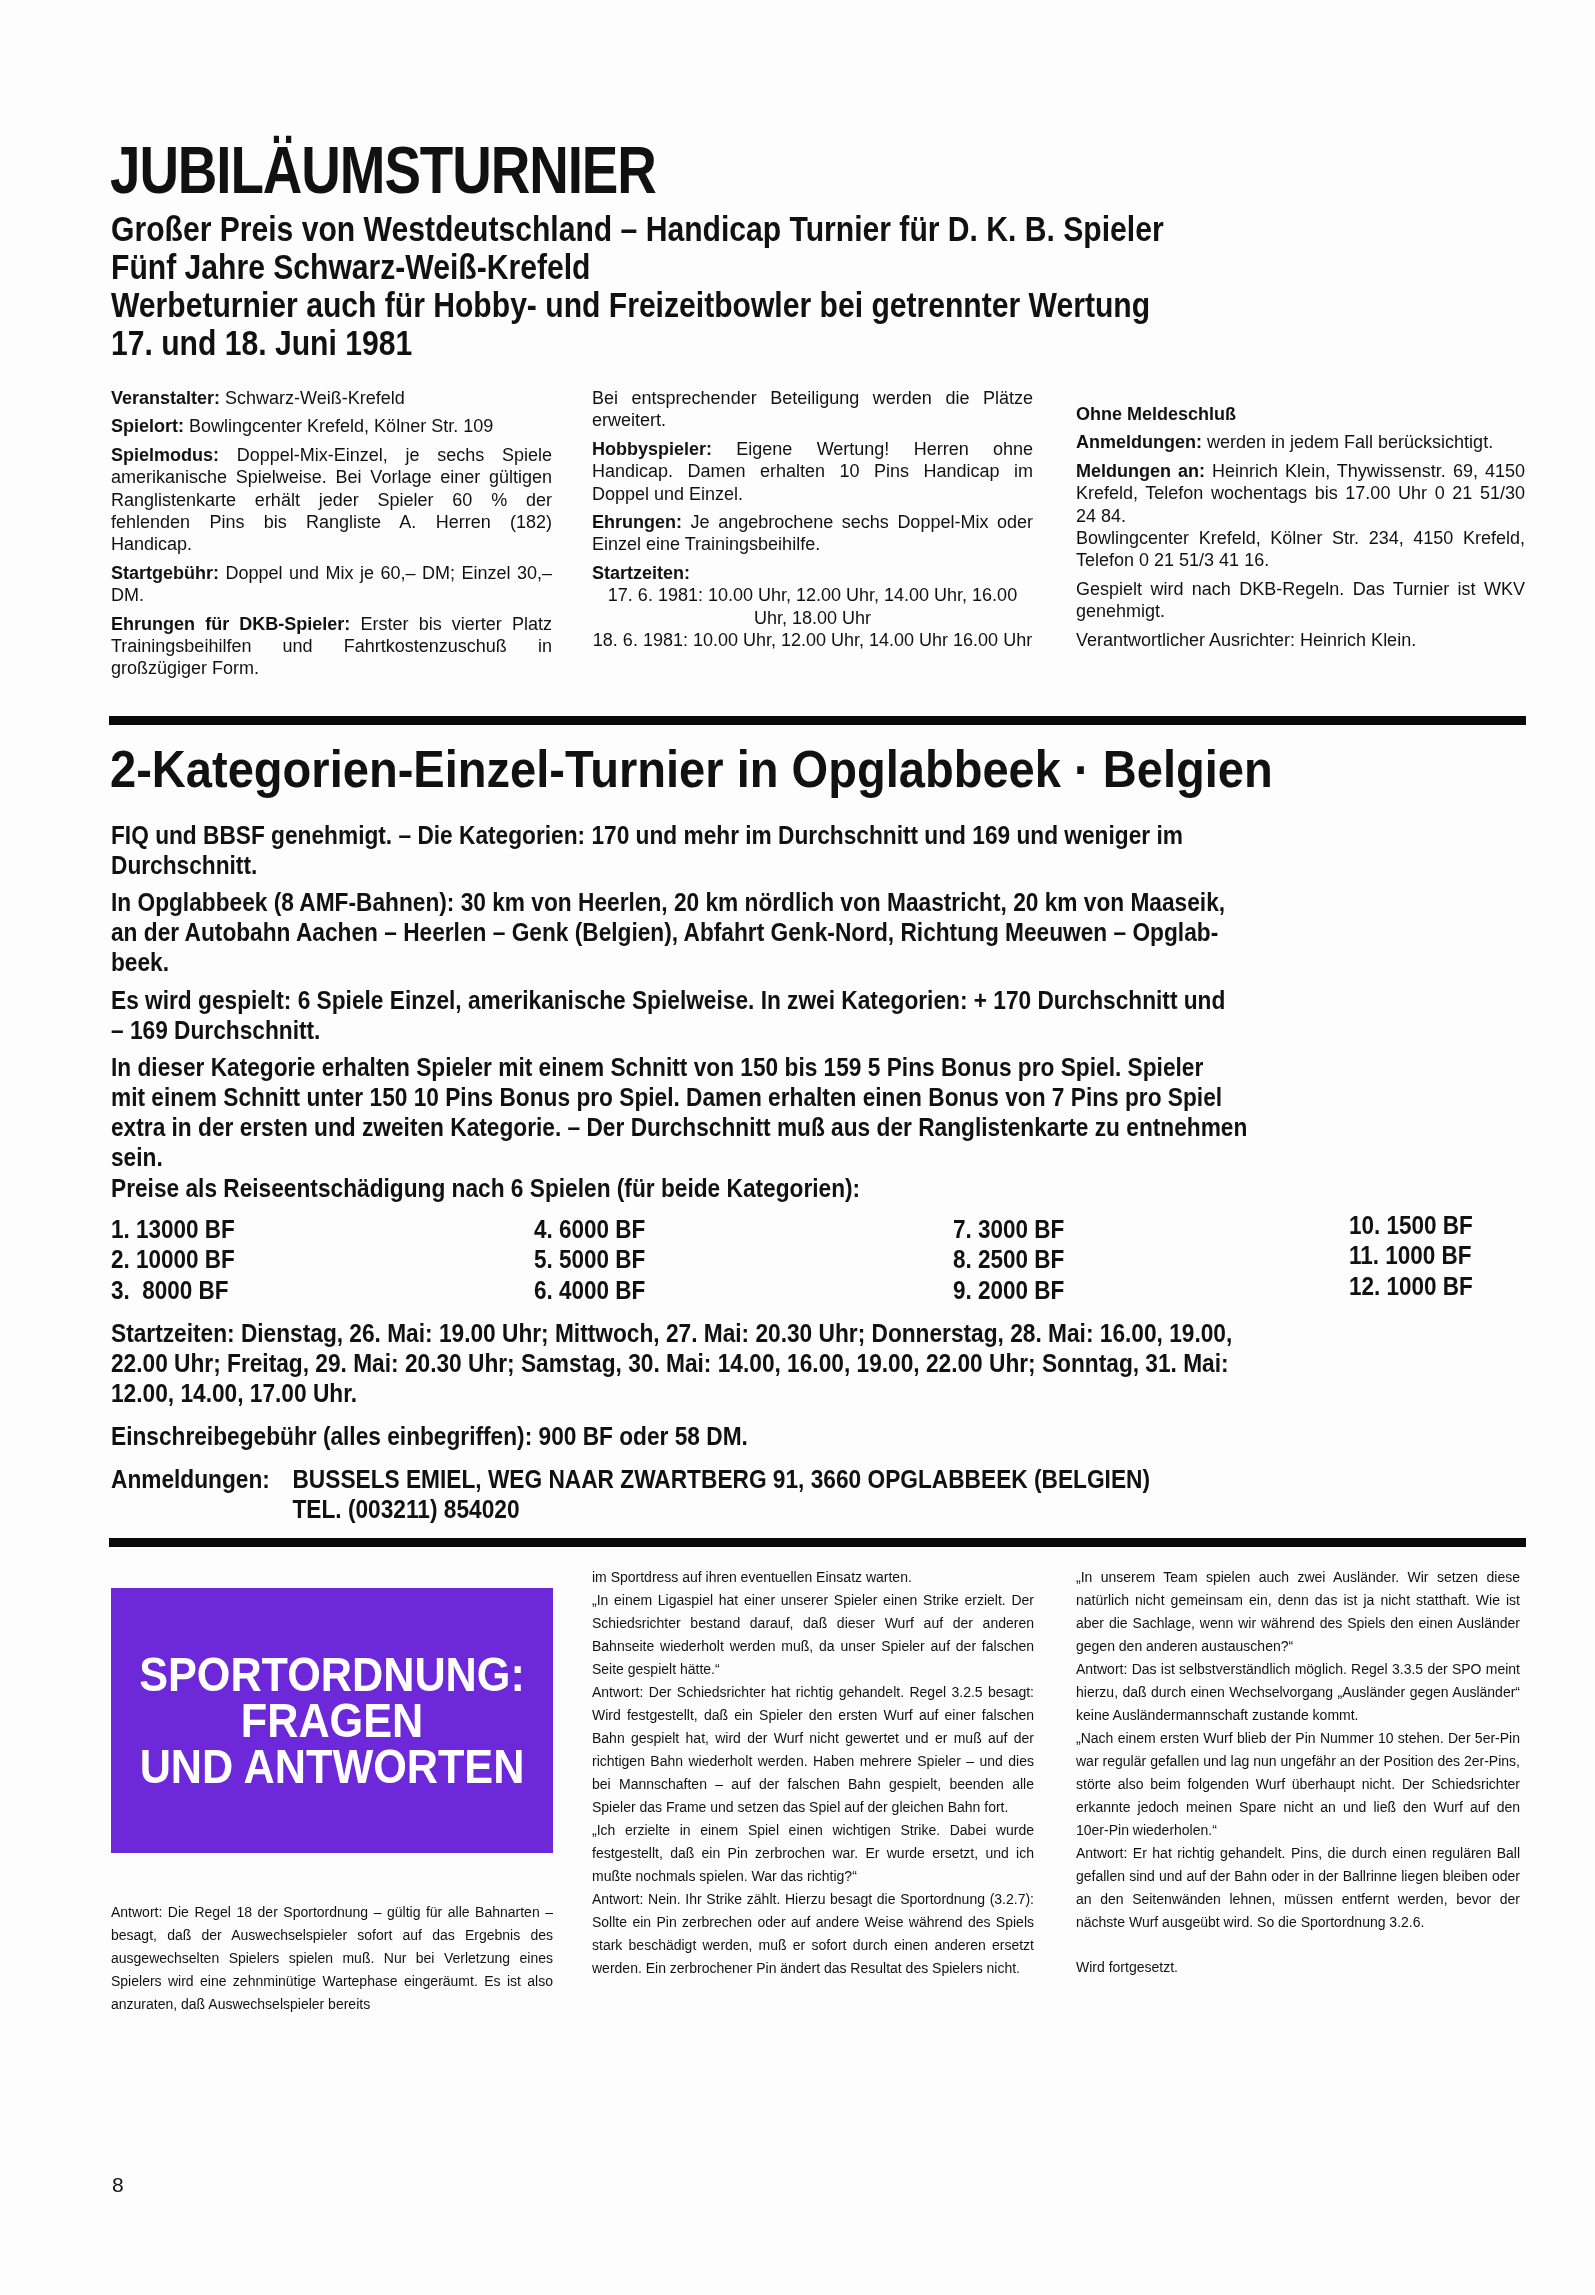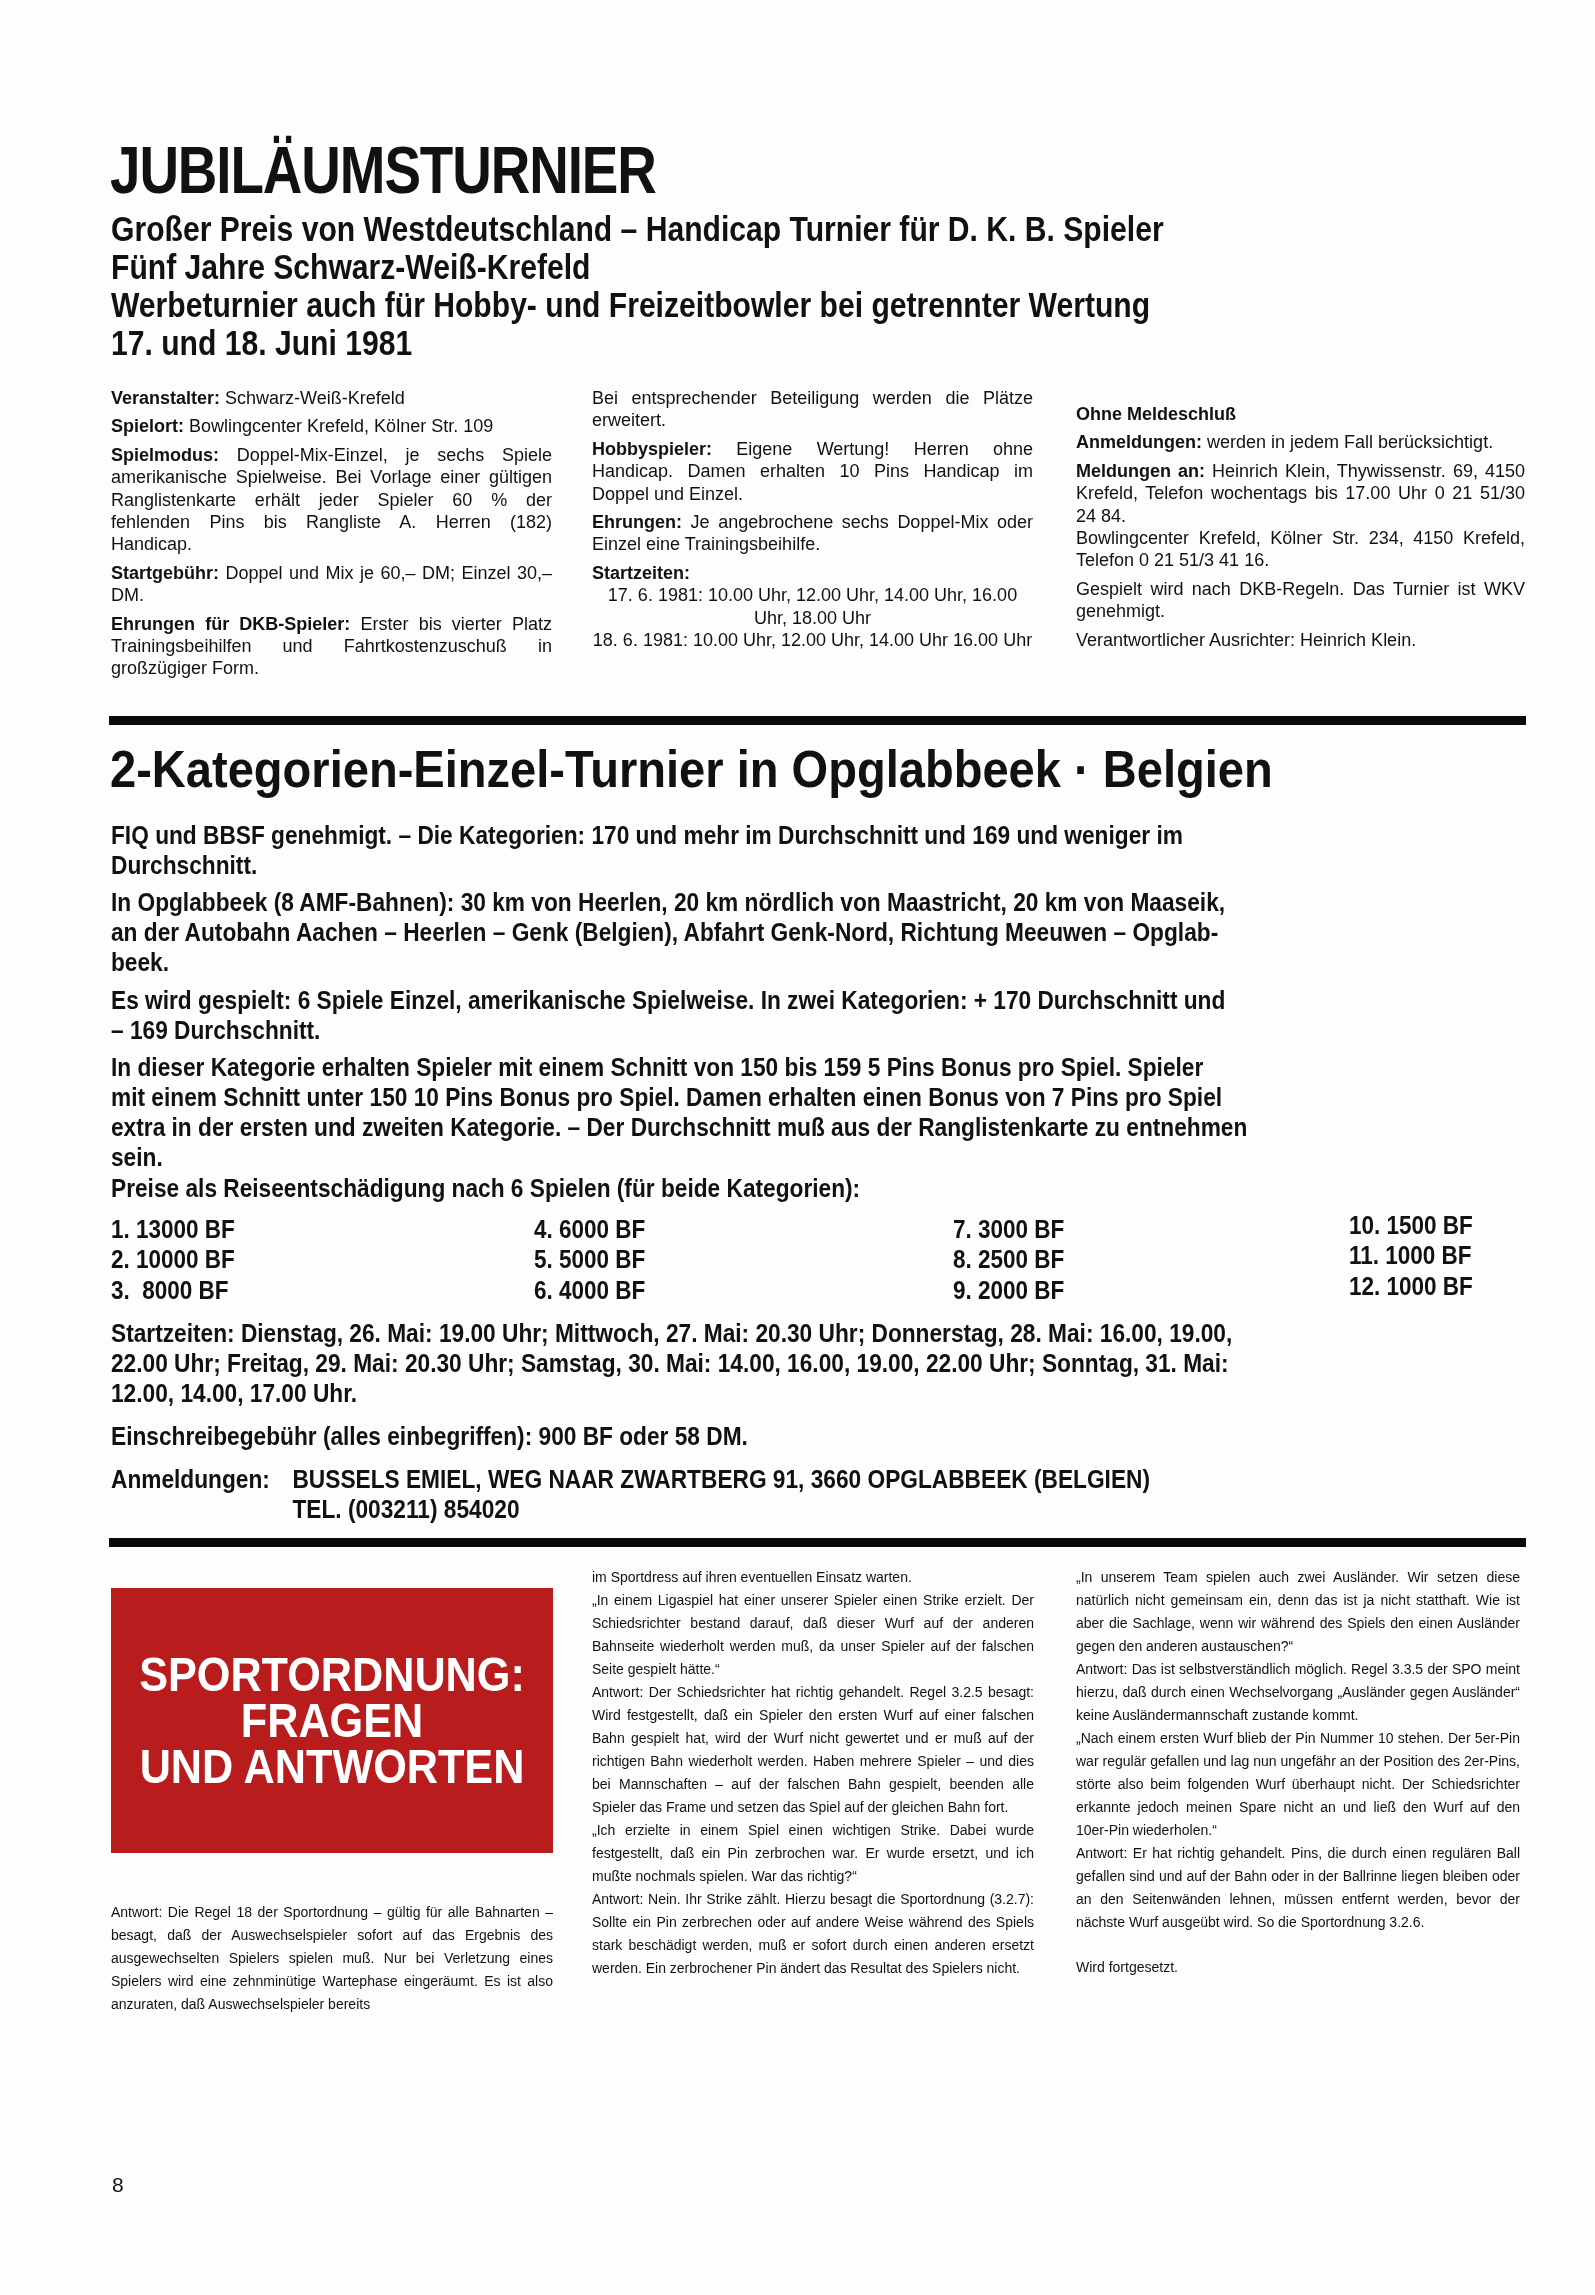--- a/index.html
+++ b/index.html
@@ -25,21 +25,21 @@
   #s2body p { margin:0 0 7.3px 0; }
   #s2body .ln { white-space:nowrap; }
   #prizes { left:111px; top:1215px; width:1419px; height:92px; font-size:25px; font-weight:bold; }
   .prize { position:absolute; white-space:nowrap; transform:scaleX(0.9); transform-origin:left top; }
   #s2times { left:111px; top:1318px; width:1637px; font-size:26.4px; font-weight:bold; line-height:30px; transform:scaleX(0.86); transform-origin:left top; }
   #s2times p { margin:0 0 13.2px 0; }
   #s2times .ln { white-space:nowrap; }
   .anm { display:flex; }
   .anm .lbl { width:211px; }
   
-  #sbox { left:111px; top:1588px; width:442px; height:265px; background:#b91c1c; color:#fff; text-align:center; display:flex; flex-direction:column; justify-content:center; }
+  #sbox { left:111px; top:1588px; width:442px; height:265px; background:#6d28d9; color:#fff; text-align:center; display:flex; flex-direction:column; justify-content:center; }
   #sbox div { font-size:48px; font-weight:bold; line-height:46px; transform:scaleX(0.9); white-space:nowrap; }
   .qa { position:absolute; font-size:14px; line-height:23px; text-align:justify; }
   .qa p { margin:0; }
   #q1 { left:111px; top:1901px; width:442px; }
   #q2 { left:592px; top:1566px; width:442px; }
   #q3 { left:1076px; top:1566px; width:444px; }
   #q3 .gap { height:22.4px; }
   #pagenum { left:112px; top:2173px; font-size:21px; }
 </style>
 </head>

